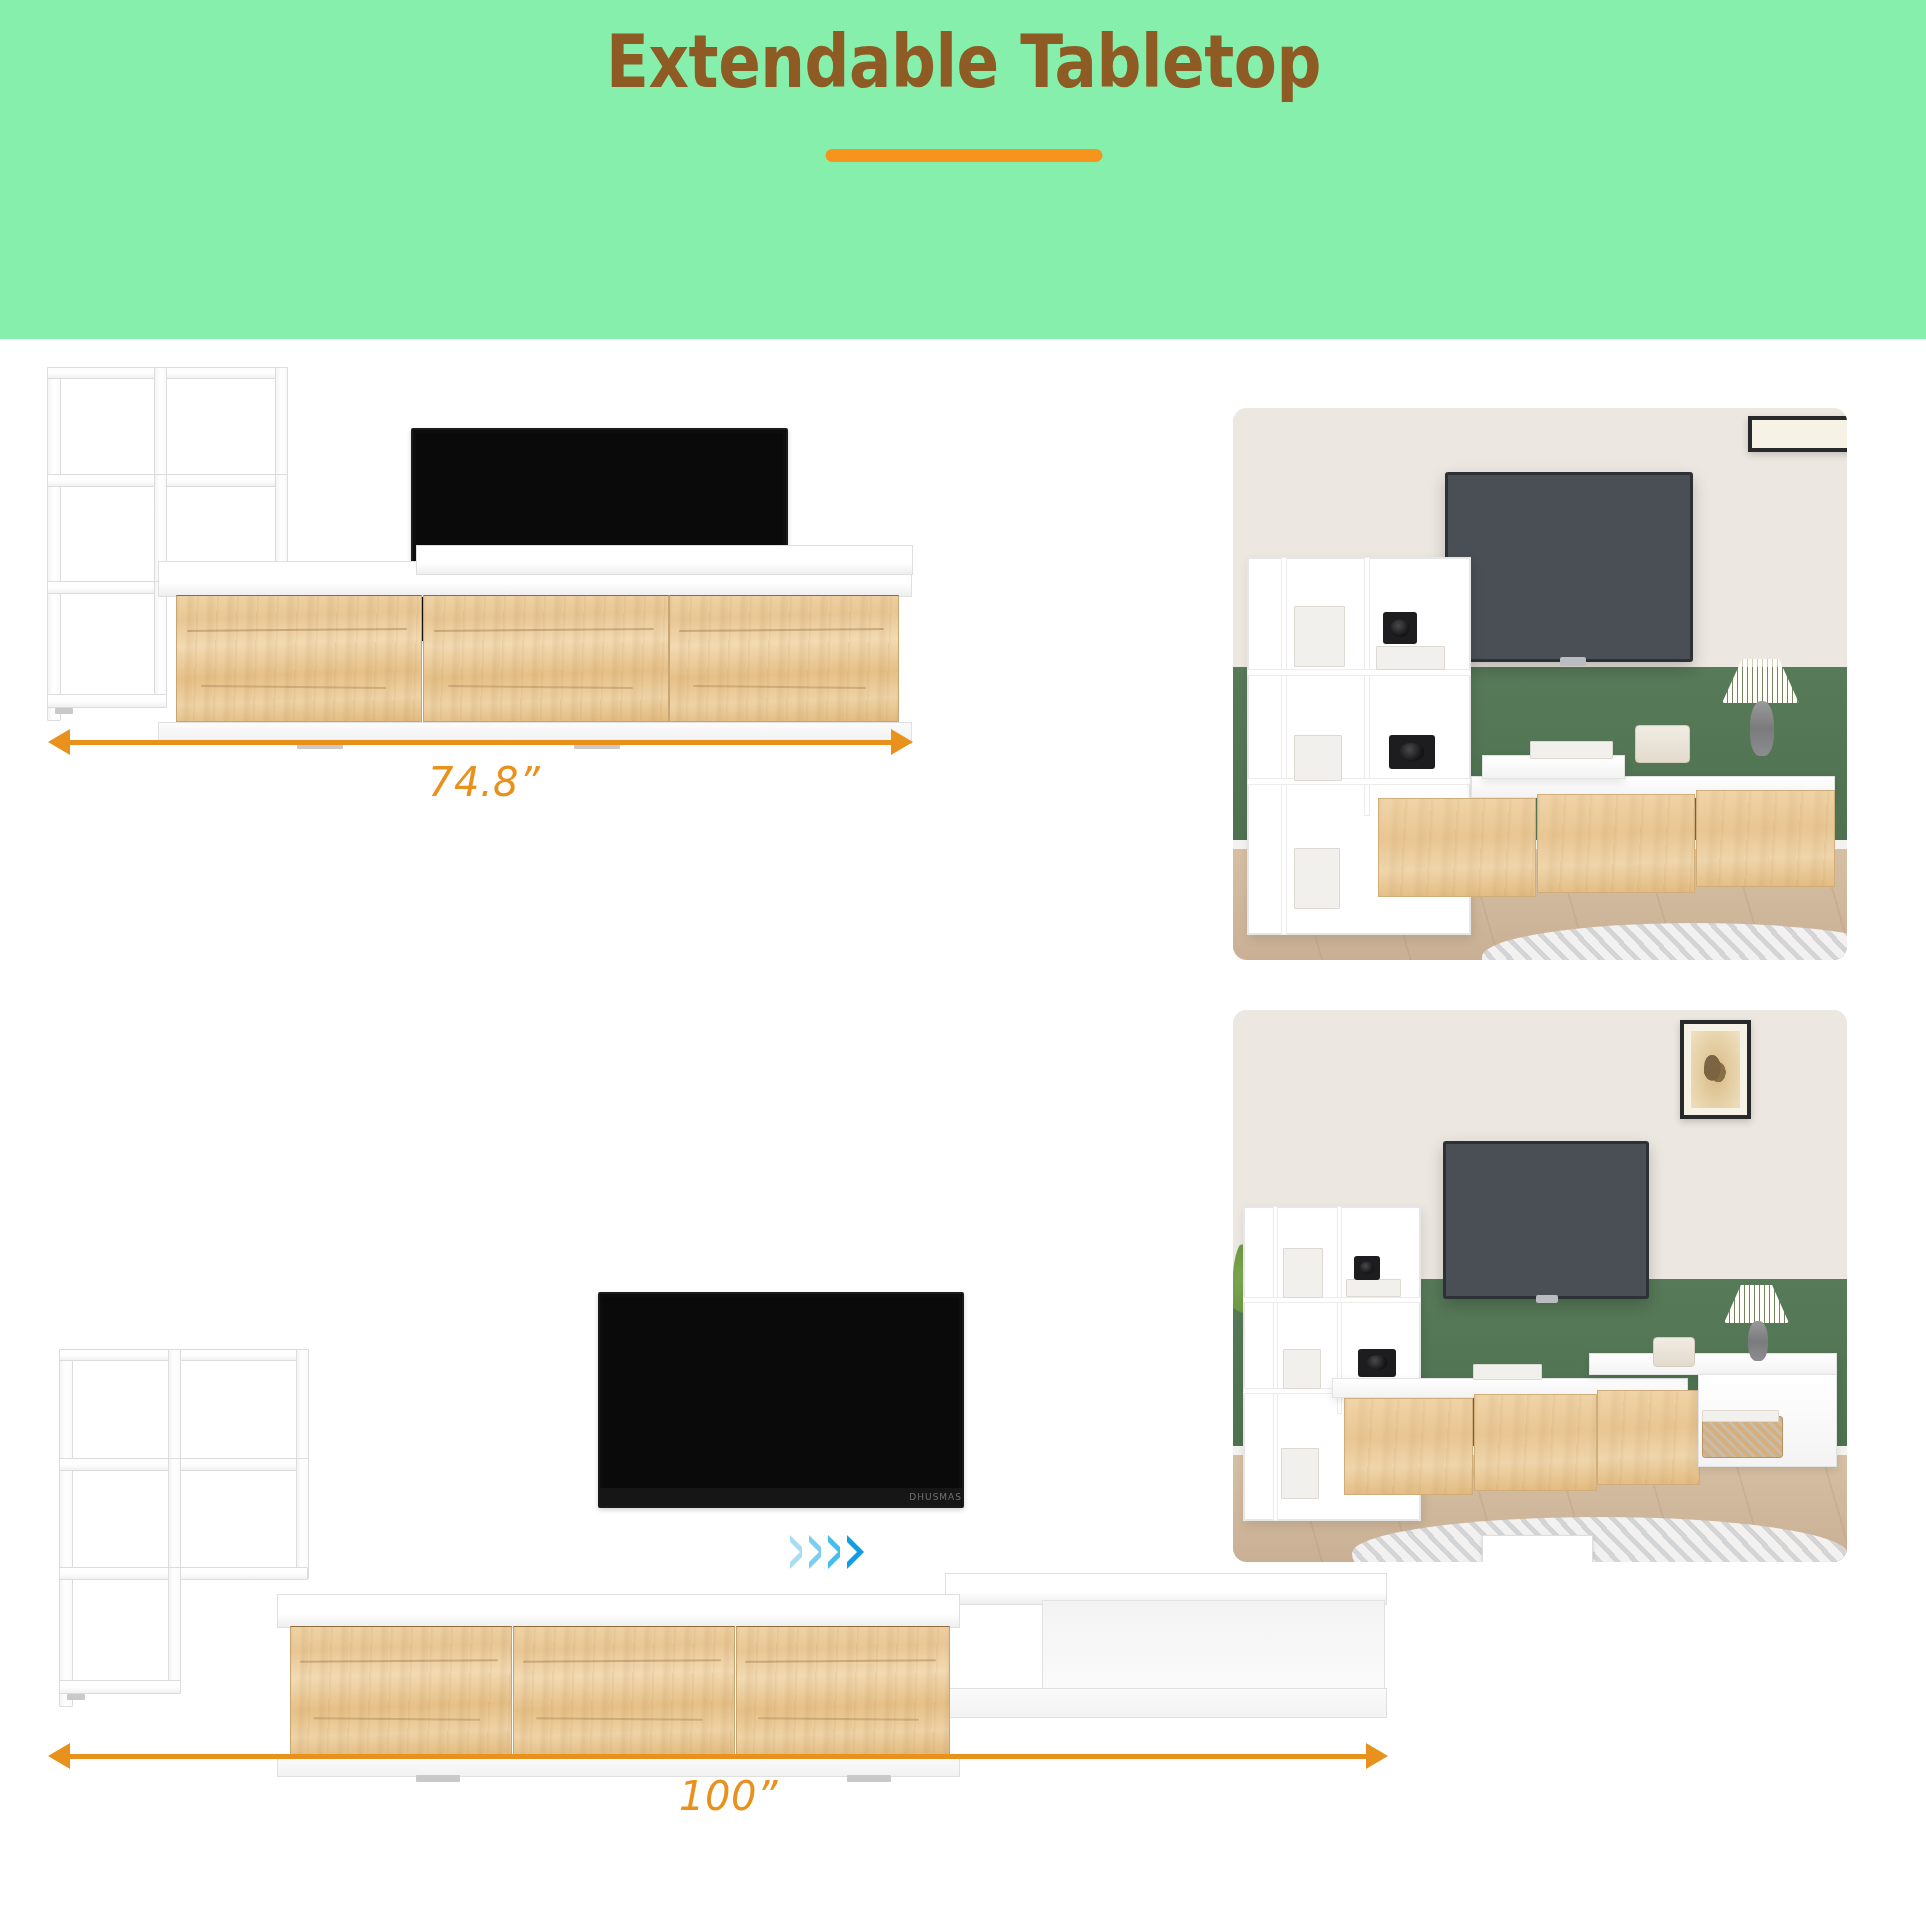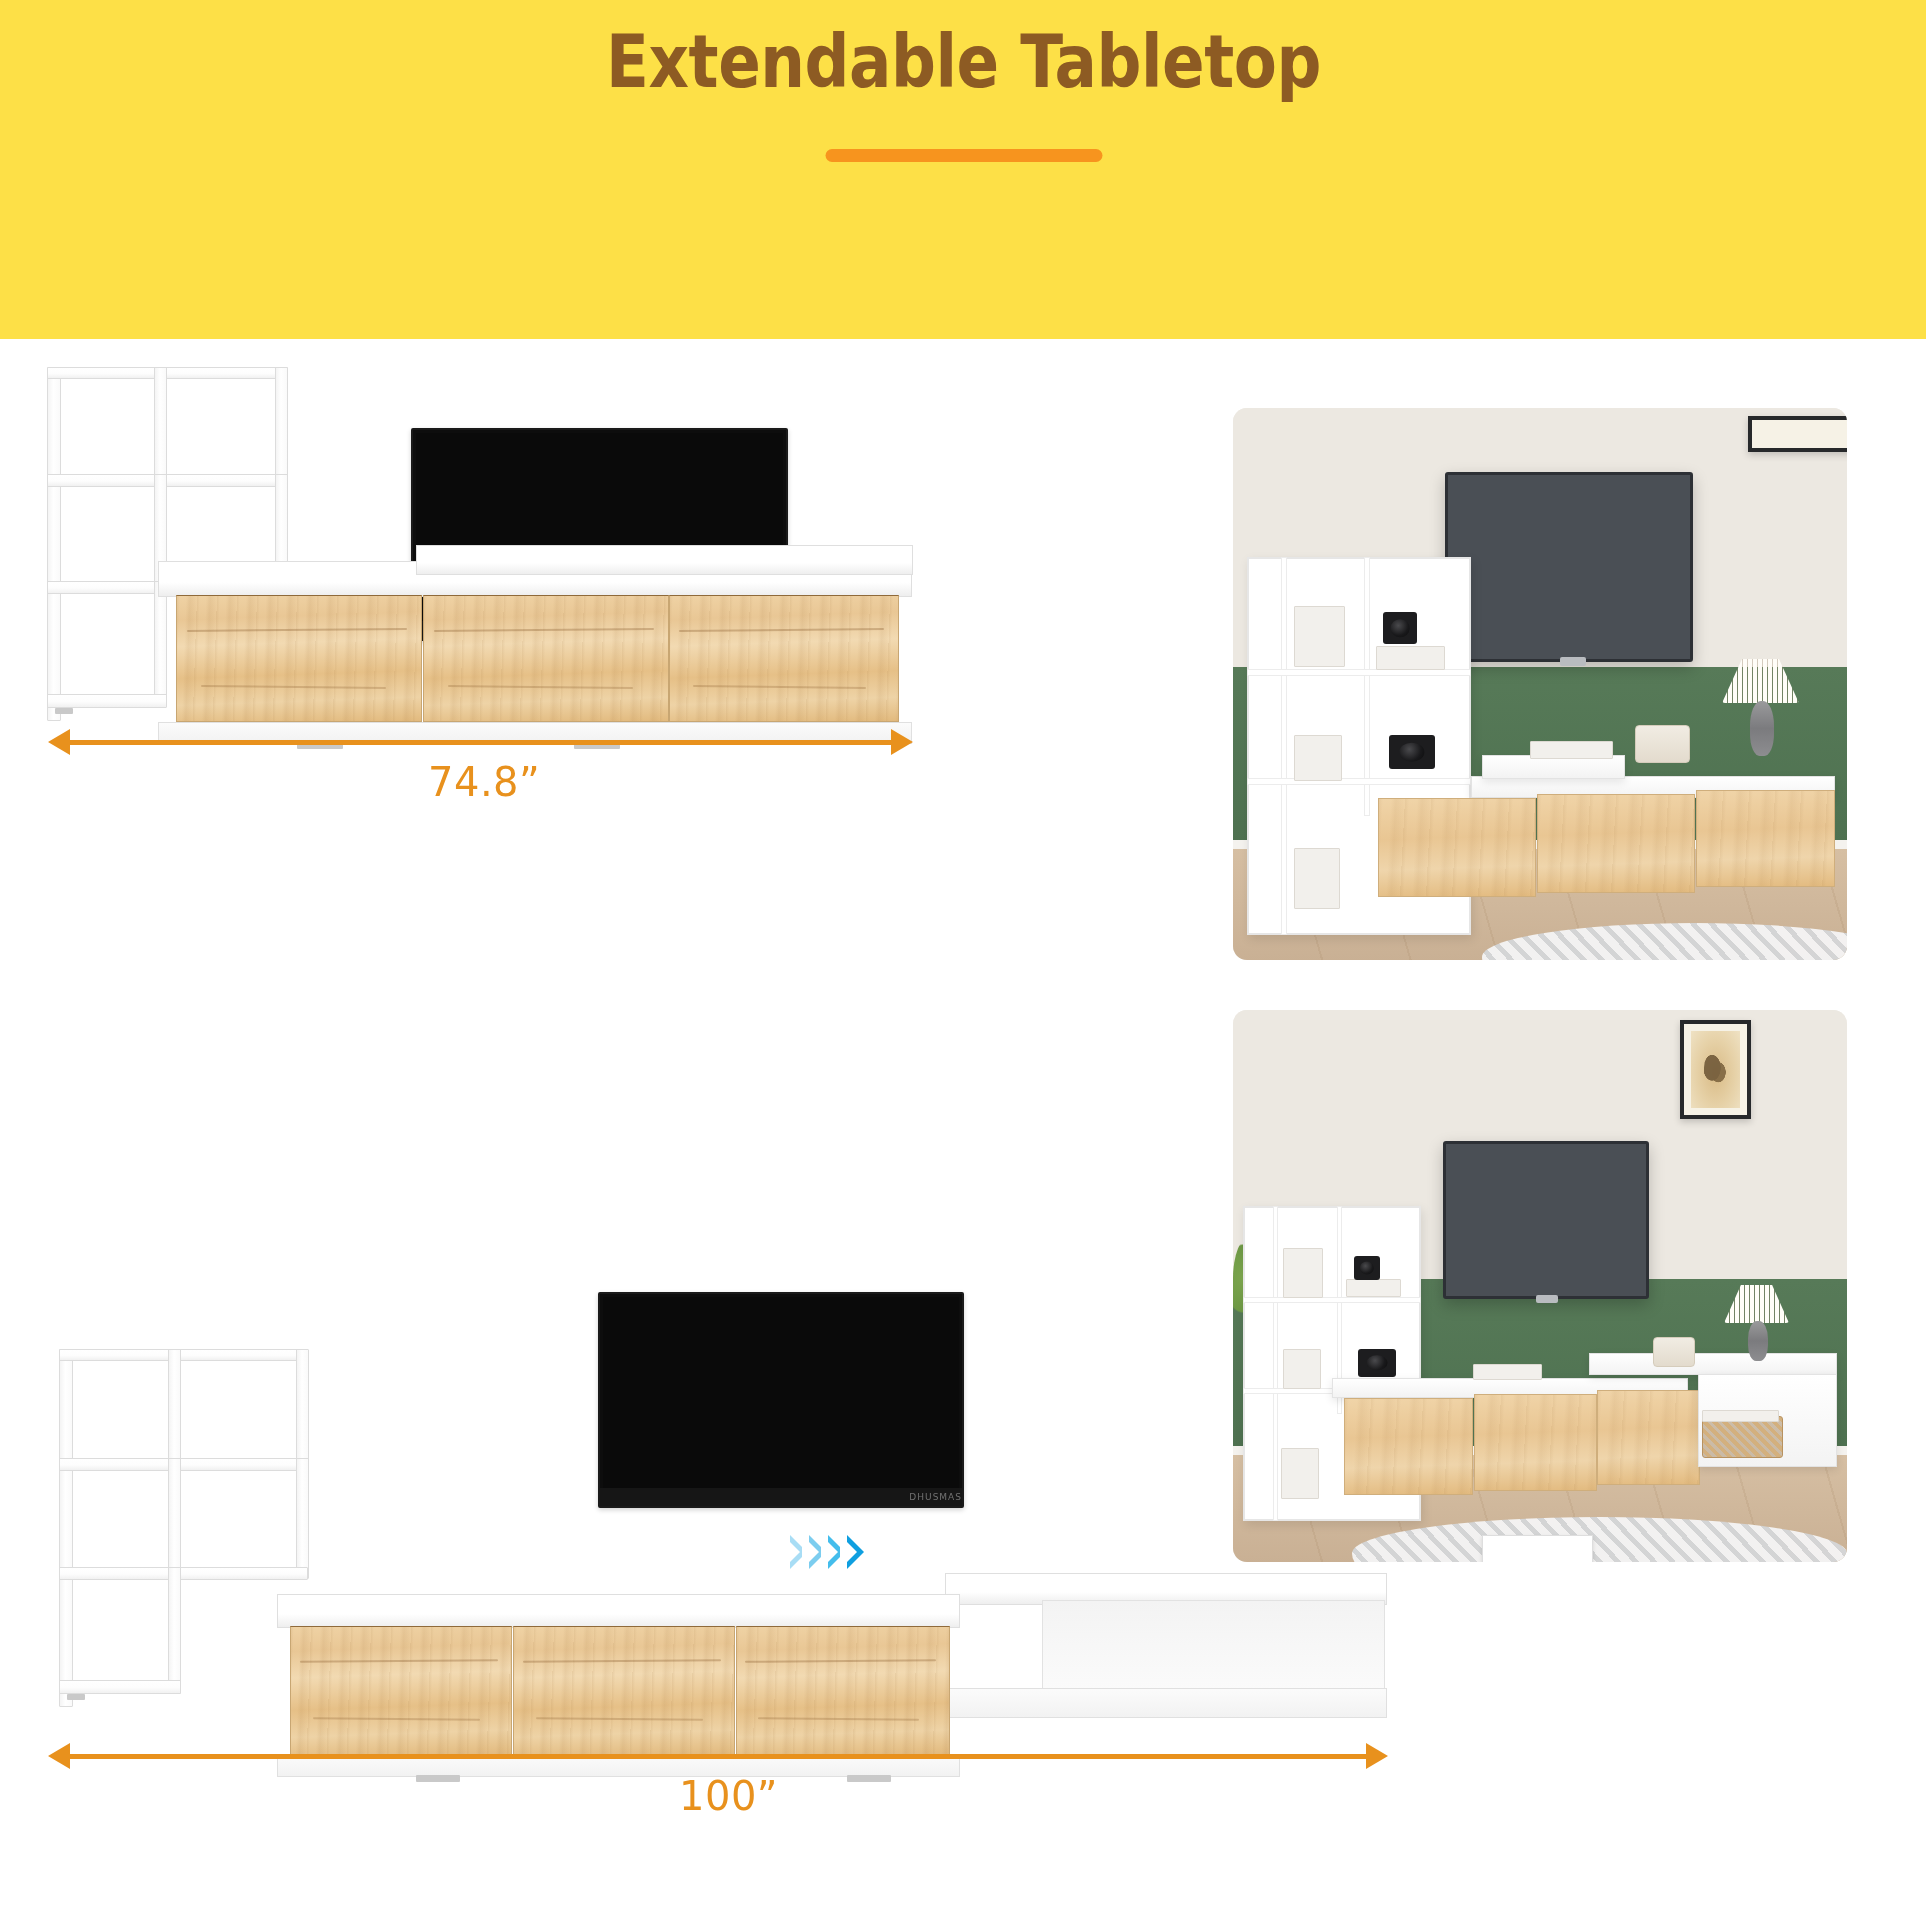--- a/index.html
+++ b/index.html
@@ -18,21 +18,21 @@
     height: 1927px;
     background: #ffffff;
   }
 
   
   .header-band {
     position: absolute;
     left: 0; top: 0;
     width: 1927px;
     height: 339px;
-    background: #fde047;
+    background: #86efac;
   }
 
   .header-title {
     position: absolute;
     left: 0; top: 24px;
     width: 1927px;
     text-align: center;
     font-family: "DejaVu Sans", sans-serif;
     font-weight: bold;
     font-size: 73px;
@@ -202,20 +202,21 @@
   .dim-head.right { right: 0; border-left: 22px solid #e8911d; }
 
   .dim-label {
     position: absolute;
     font-family: "DejaVu Sans", sans-serif;
     font-size: 40px;
     font-weight: 500;
     color: #e8911d;
     letter-spacing: 0.5px;
     white-space: nowrap;
+    font-style: italic;
   }
 
   
   .chevrons {
     position: absolute;
     display: flex;
     gap: 2px;
     align-items: center;
   }
   .chev {

